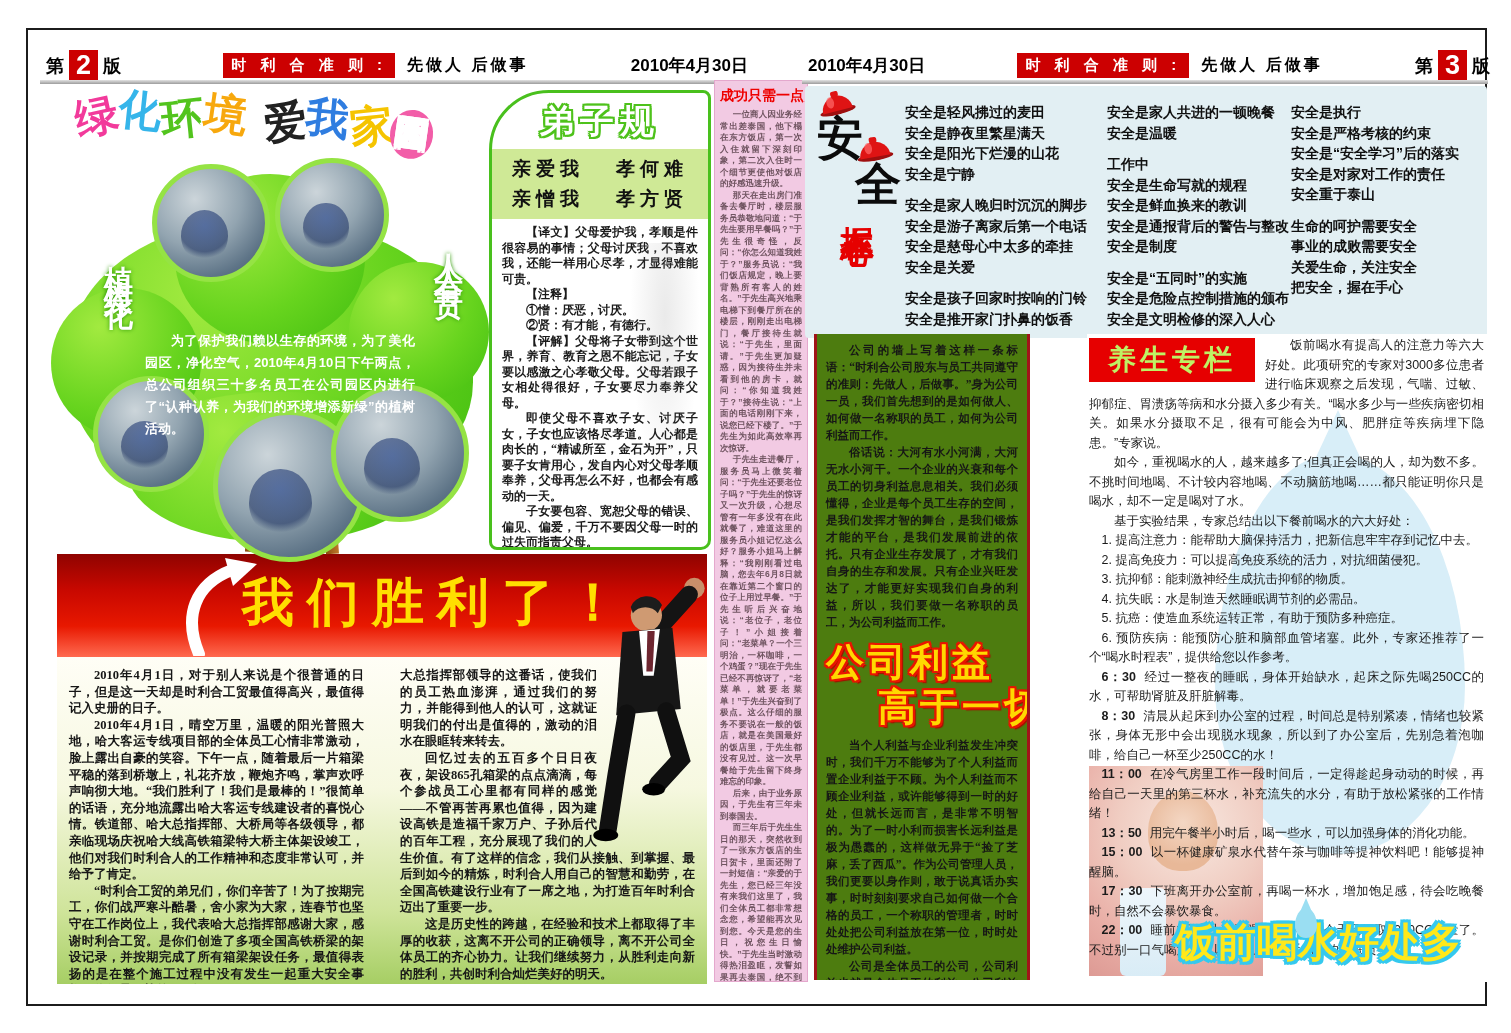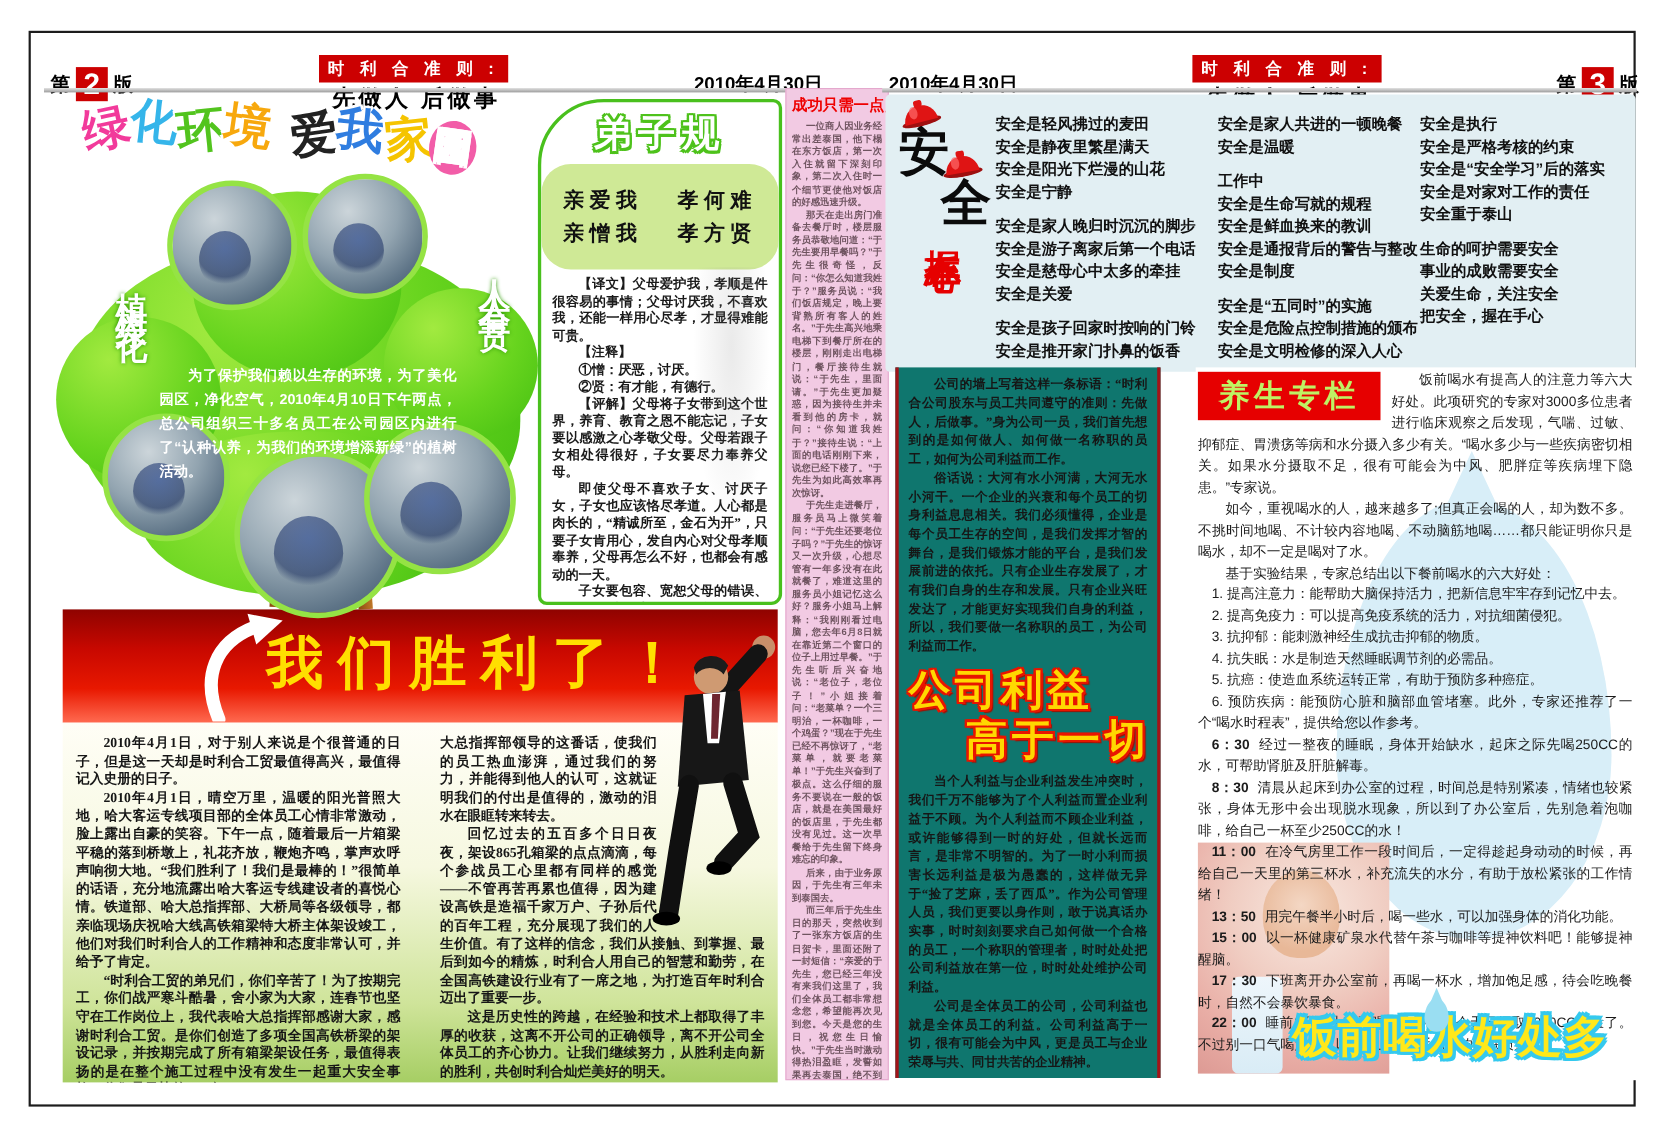--- a/index.html
+++ b/index.html
@@ -7,23 +7,23 @@
           font-family:"Liberation Sans","DejaVu Sans",sans-serif;color:#111;}
   .sheet{position:absolute;left:26px;top:28px;width:1457px;height:974px;border:2px solid #1c1c1c;background:#fff;}
 
   
   .page-header{position:absolute;display:flex;align-items:center;font-weight:bold;font-size:17px;color:#000;}
   .ph-left{left:18px;top:20px;width:702px;}
   .ph-right{left:780px;top:20px;width:682px;}
   .num-wrap{display:flex;align-items:center;font-size:18px;font-weight:900;}
   .num-box{display:inline-block;background:#cc0001;color:#fff;font-size:27px;font-weight:900;
            padding:0 7px;margin:0 5px;line-height:31px;}
-  .motto{display:flex;margin:0 auto;flex-direction:column;}
+  .motto{display:flex;align-items:center;margin:0 auto;}
   .motto-box{background:#cc0001;color:#fff;padding:3px 8px;letter-spacing:5px;font-size:15px;font-weight:900;}
-  .motto-text{margin-left:12px;font-size:21px;letter-spacing:3px;font-weight:900;}
+  .motto-text{margin-left:12px;font-size:16px;letter-spacing:3px;font-weight:900;}
   .hdr-date{font-size:17px;font-weight:900;}
   .rule{position:absolute;height:4px;background:linear-gradient(#e2e2e2,#9c9c9c);}
   .rule-l{left:12px;top:50px;width:712px;}
   .rule-r{left:774px;top:50px;width:686px;}
 
   
   .tree-block{position:absolute;left:29px;top:62px;width:430px;height:462px;}
   .blob{position:absolute;background:radial-gradient(circle at 32% 26%,#a2ea40,#67d41e 55%,#41bd10);border-radius:50%;}
   .tree-title{position:absolute;left:18px;top:-4px;z-index:5;font-weight:900;font-size:43px;white-space:nowrap;}
   .tree-title span{display:inline-block;text-shadow:2px 2px 0 #fff,-2px -2px 0 #fff,2px -2px 0 #fff,-2px 2px 0 #fff;}
@@ -44,21 +44,21 @@
   .tree-body{position:absolute;left:88px;top:238px;width:270px;z-index:5;color:#fff;font-weight:bold;
      font-size:13px;line-height:22px;text-indent:2em;text-align:justify;}
   .trunk{position:absolute;width:13px;z-index:1;background:linear-gradient(90deg,#8a4a12,#c07828);}
 
   
   .dizigui{position:absolute;left:461px;top:60px;width:222px;height:460px;background:#fff;
      border:3px solid #49c01d;border-radius:60px 8px 10px 8px;padding:6px 10px;overflow:hidden;box-sizing:border-box;}
   .dz-title{text-align:center;font-size:34px;font-weight:900;letter-spacing:6px;color:#fff;
      text-shadow:2px 0 0 #4ec21b,-2px 0 0 #4ec21b,0 2px 0 #4ec21b,0 -2px 0 #4ec21b,
                  2px 2px 0 #4ec21b,-2px -2px 0 #4ec21b,2px -2px 0 #4ec21b,-2px 2px 0 #4ec21b;}
-  .dz-band{background:#cfe996;margin:4px -10px 6px;padding:18px 16px;border-radius:27px;}
+  .dz-band{background:#cfe996;margin:4px -10px 6px;padding:5px 16px;}
   .dz-row{display:flex;justify-content:space-between;font-size:19px;font-weight:900;letter-spacing:5px;padding:2px 4px;
      font-family:"Liberation Serif","DejaVu Serif",serif;}
   .dz-body p{font-family:"Liberation Serif","DejaVu Serif",serif;font-size:12px;font-weight:bold;
      line-height:15.5px;text-indent:2em;text-align:justify;margin:0;color:#1a1a1a;}
   .dz-watermark{position:absolute;right:8px;top:150px;width:70px;height:240px;opacity:.18;
      background:radial-gradient(ellipse at 50% 30%,#8a8a8a,transparent 70%);}
 
   
   .success{position:absolute;left:686px;top:50px;width:94px;height:902px;background:#f2cae3;
      padding:6px 5px;overflow:hidden;box-sizing:border-box;border:1px solid #e4a8cd;}
@@ -92,21 +92,21 @@
   .saf-vert{position:absolute;left:24px;top:108px;writing-mode:vertical-rl;color:#e60000;
      font-size:33px;font-weight:900;letter-spacing:2px;line-height:36px;}
   .saf-col{position:absolute;top:16px;}
   .saf-col > div{font-size:14px;font-weight:bold;line-height:20.5px;color:#101010;white-space:nowrap;}
   .saf-col > div.gap{height:11px;}
   .saf-c1{left:100px;width:212px;}
   .saf-c2{left:302px;width:228px;}
   .saf-c3{left:486px;width:196px;}
 
   
-  .company{position:absolute;left:786px;top:304px;width:241px;height:646px;background:#0f766e;
+  .company{position:absolute;left:786px;top:304px;width:216px;height:646px;background:#4d7c0f;
      border-left:3px solid #a11419;border-right:3px solid #a11419;padding:8px 9px;box-sizing:border-box;overflow:hidden;}
   .company p{font-family:"Liberation Serif","DejaVu Serif",serif;font-weight:bold;font-size:11.5px;
      line-height:17px;text-indent:2em;text-align:justify;margin:0;color:#161616;}
   .c-title{margin:9px 0 7px;line-height:45px;font-size:38px;font-weight:900;color:#ffd800;white-space:nowrap;
      text-shadow:2px 0 0 #e81500,-2px 0 0 #e81500,0 2px 0 #e81500,0 -2px 0 #e81500,
        2px 2px 0 #e81500,-2px -2px 0 #e81500,2px -2px 0 #e81500,-2px 2px 0 #e81500,3px 3px 1px #a50e00;
      letter-spacing:4px;}
   .c-title .l2{margin-left:52px;display:block;}
   .c-sign{font-family:"Liberation Serif","DejaVu Serif",serif;font-weight:bold;font-size:12px;
      text-indent:2em;margin-top:4px;}

